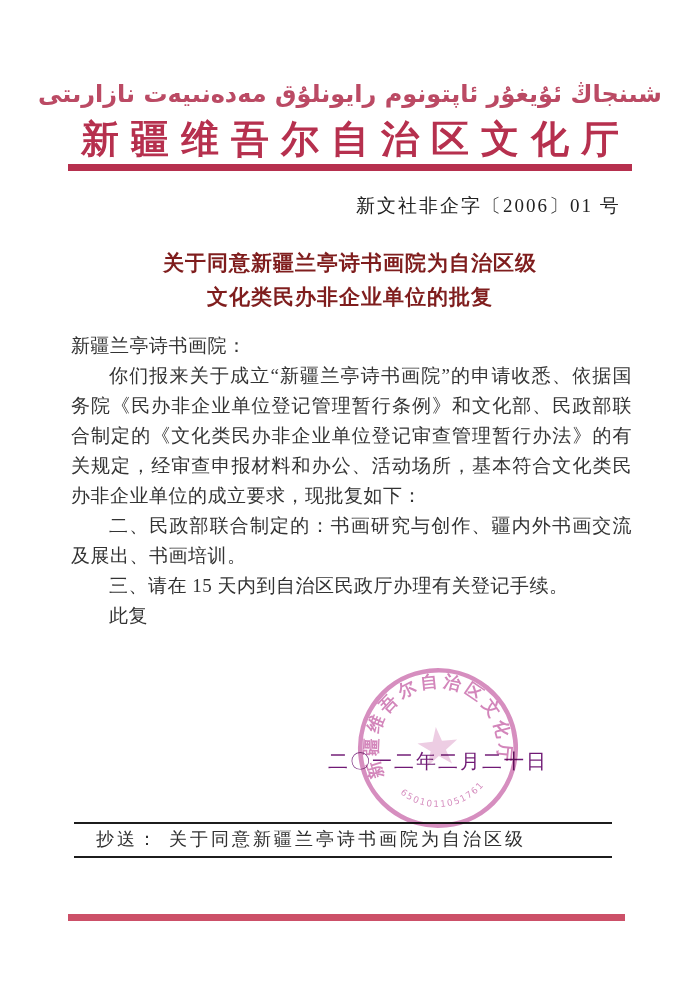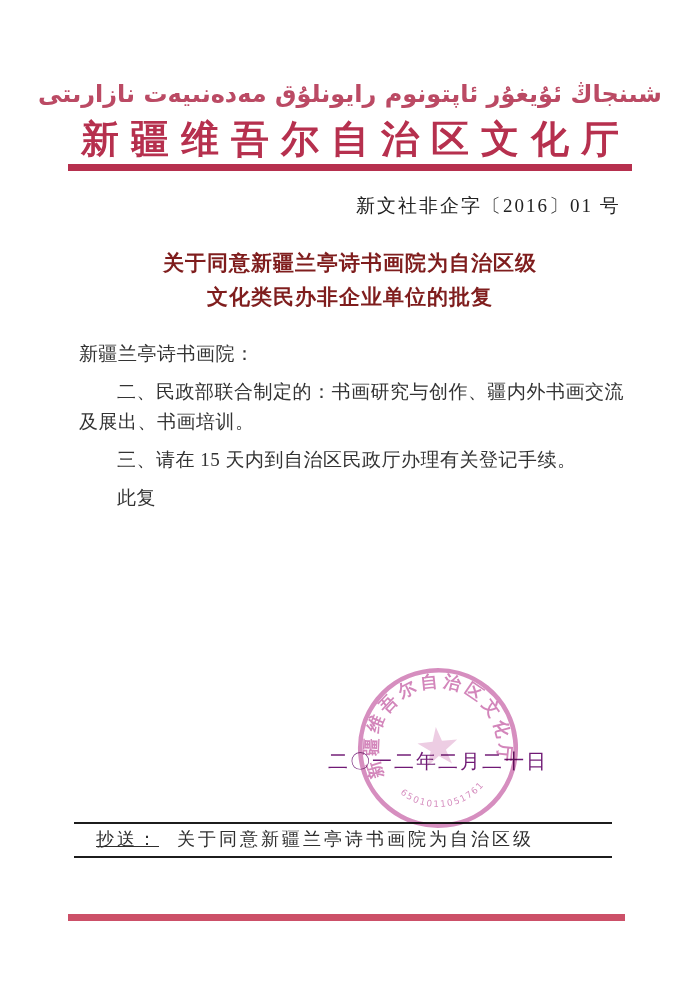--- a/index.html
+++ b/index.html
@@ -75,21 +75,21 @@
     top: 331px;
     left: 71px;
     width: 561px;
     font-size: 19px;
     line-height: 30px;
     text-align: justify;
     color: #333333;
     letter-spacing: 0.5px;
   }
   .body-text p {
-    margin: 8px;
+    margin: 0;
   }
   .body-text p.indent {
     text-indent: 2em;
   }
   .issue-date {
     position: absolute;
     top: 748px;
     left: 328px;
     font-size: 20px;
     letter-spacing: 2px;
@@ -119,50 +119,51 @@
   .cc-rule.bottom { top: 856px; }
   .cc-line {
     position: absolute;
     top: 827px;
     left: 96px;
     font-size: 18px;
     letter-spacing: 3px;
     color: #2e2e2e;
     white-space: nowrap;
   }
-  .cc-line .cc-label { margin-right: 18px; text-decoration: underline; }
+  .cc-line .cc-label { margin-right: 10px; }
   .bottom-red-rule {
     position: absolute;
     top: 914px;
     left: 68px;
     width: 557px;
     height: 7px;
     background: #cc5068;
   }
 </style>
 </head>
 <body>
 
 <div class="page">
 
   <div class="uyghur" dir="rtl">شىنجاڭ ئۇيغۇر ئاپتونوم رايونلۇق مەدەنىيەت نازارىتى</div>
 
   <div class="agency">新疆维吾尔自治区文化厅</div>
 
   <div class="red-rule"></div>
 
-  <div class="doc-number">新文社非企字〔2016〕01 号</div>
+  <div class="doc-number">新文社非企字〔2006〕01 号</div>
 
   <div class="doc-title">
     <div>关于同意新疆兰亭诗书画院为自治区级</div>
     <div>文化类民办非企业单位的批复</div>
   </div>
 
   <div class="body-text">
     <p class="salutation">新疆兰亭诗书画院：</p>
+    <p class="indent">你们报来关于成立“新疆兰亭诗书画院”的申请收悉、依据国务院《民办非企业单位登记管理暂行条例》和文化部、民政部联合制定的《文化类民办非企业单位登记审查管理暂行办法》的有关规定，经审查申报材料和办公、活动场所，基本符合文化类民办非企业单位的成立要求，现批复如下：</p>
     <p class="indent">二、民政部联合制定的：书画研究与创作、疆内外书画交流及展出、书画培训。</p>
     <p class="indent">三、请在 15 天内到自治区民政厅办理有关登记手续。</p>
     <p class="indent">此复</p>
   </div>
 
   <div class="issue-date">二〇一二年二月二十日</div>
 
   <div class="seal">
     <svg width="168" height="168" viewBox="0 0 160 160">
       <defs>

